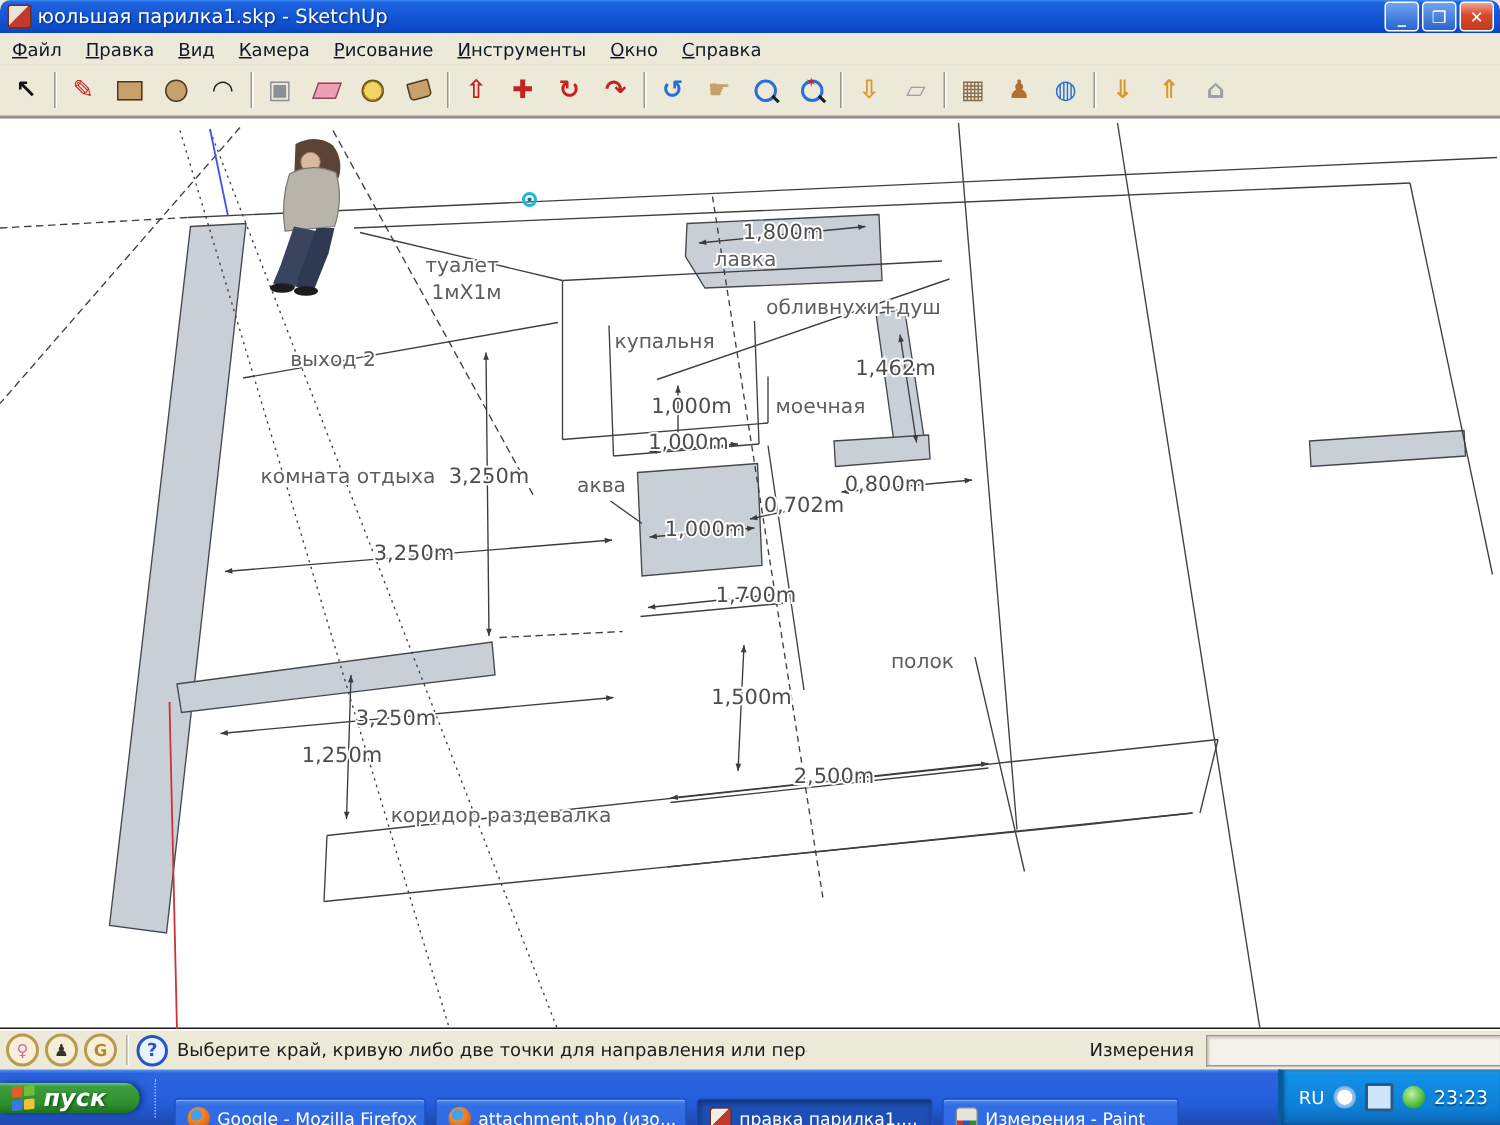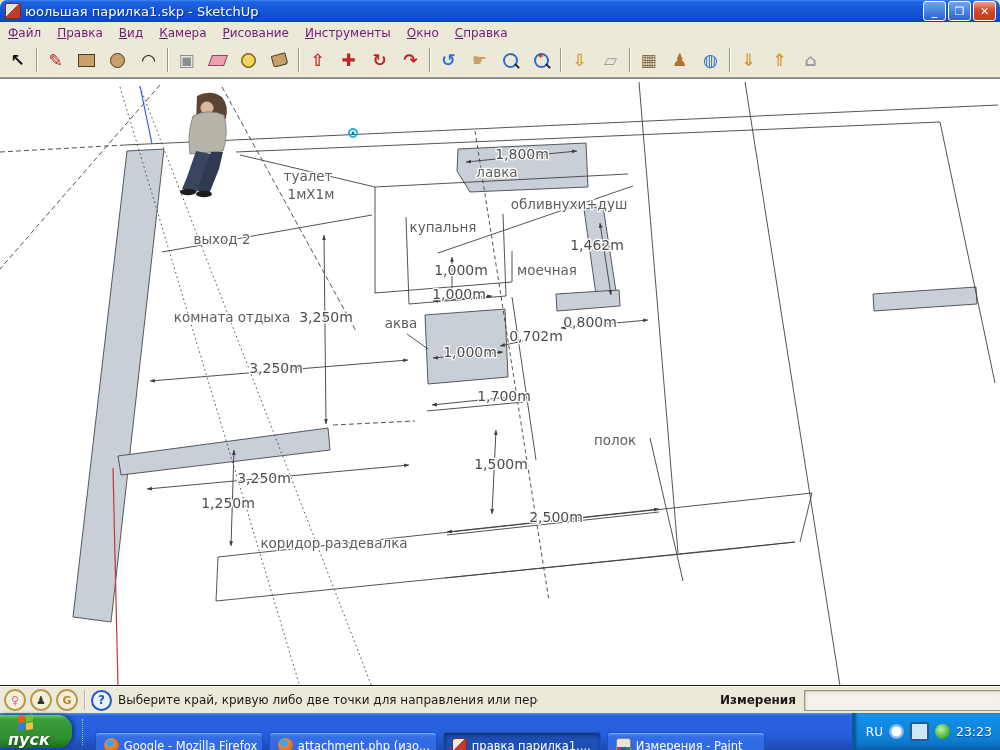--- a/index.html
+++ b/index.html
@@ -14,21 +14,21 @@
     border:1px solid #7a2a1e;border-radius:2px;flex:0 0 auto;}
   #title-text{font-size:13px;font-weight:normal;text-shadow:1px 1px 1px #09357e;white-space:nowrap;}
   #title-buttons{margin-left:auto;display:flex;gap:2px;padding-right:4px;}
   .tbtn{width:21px;height:18px;border-radius:3px;border:1px solid #fff;
     display:flex;align-items:center;justify-content:center;font-size:11px;color:#fff;font-weight:bold;
     background:linear-gradient(180deg,#6ea5f0,#2a63cf);}
   .tbtn.close{background:linear-gradient(180deg,#f2a38c,#d8492a 45%,#c23a1d);}
 
   
   #menubar{position:absolute;left:0;top:22px;width:1000px;height:21px;background:#ece9d8;
-    border-bottom:1px solid #d8d4c4;display:flex;align-items:center;font-size:12px;color:#701a75;}
+    border-bottom:1px solid #d8d4c4;display:flex;align-items:center;font-size:12px;color:#0f172a;}
   .menu-item{padding:3px 8px;cursor:default;}
   .menu-item u{text-decoration:underline;}
 
   
   #toolbar{position:absolute;left:0;top:43px;width:1000px;height:35px;background:#ece9d8;
     border-bottom:1px solid #9a968a;display:flex;align-items:center;padding-left:2px;box-sizing:border-box;}
   .tool{width:29px;height:29px;display:flex;align-items:center;justify-content:center;
     font-size:17px;font-weight:bold;border:1px solid transparent;border-radius:2px;flex:0 0 auto;}
   .tsep{width:1px;height:24px;background:#9a968a;margin:0 3px;flex:0 0 auto;box-shadow:1px 0 0 #fff;}
   .shape{display:inline-block;}
@@ -52,32 +52,32 @@
 
   
   #statusbar{position:absolute;left:0;top:686px;width:1000px;height:27px;background:#ece9d8;
     border-top:1px solid #fff;display:flex;align-items:center;font-size:12px;color:#1a1a1a;box-sizing:border-box;}
   .scirc{width:18px;height:18px;border-radius:50%;border:2px solid #b89a50;background:#f6efd8;
     display:flex;align-items:center;justify-content:center;font-size:11px;font-weight:bold;margin-left:4px;flex:0 0 auto;}
   .ssep{width:1px;height:20px;background:#b4b0a0;margin:0 6px;box-shadow:1px 0 0 #fff;flex:0 0 auto;}
   #help-circ{width:17px;height:17px;border-radius:50%;border:2px solid #2457c5;color:#2457c5;background:#eaf2ff;
     display:flex;align-items:center;justify-content:center;font-size:12px;font-weight:bold;margin-right:6px;flex:0 0 auto;}
   #status-hint{white-space:nowrap;overflow:hidden;max-width:420px;}
-  #measure-label{margin-left:auto;padding-right:8px;white-space:nowrap;font-weight:bold;}
+  #measure-label{margin-left:auto;padding-right:8px;white-space:nowrap;}
   #measure-box{width:195px;height:19px;background:#f4f2ea;border:1px solid #9a968a;
     border-right:none;box-shadow:inset 1px 1px 2px #c9c5b5;flex:0 0 auto;}
 
   
   #taskbar{position:absolute;left:0;top:713px;width:1000px;height:37px;
     background:linear-gradient(180deg,#5a93f0 0%,#2a64dd 7%,#245edc 60%,#1d49ae 100%);
     display:flex;align-items:center;}
-  #startbtn{height:33px;padding:0 22px 0 8px;margin-right:10px;border-radius:0 14px 14px 0;
+  #startbtn{height:20px;padding:0 22px 0 8px;margin-right:10px;border-radius:0 14px 14px 0;
     background:linear-gradient(180deg,#6fca6f 0%,#3c9e3c 12%,#2f8f2f 70%,#1d701d 100%);
     display:flex;align-items:center;color:#fff;font-size:16px;font-weight:bold;font-style:italic;
-    text-shadow:1px 1px 2px #145014;box-shadow:2px 0 4px #12327e;flex-direction:column;}
+    text-shadow:1px 1px 2px #145014;box-shadow:2px 0 4px #12327e;}
   #startflag{width:16px;height:16px;margin-right:5px;display:grid;grid-template-columns:7px 7px;gap:1px;transform:skewY(-6deg);}
   #startflag i{height:7px;border-radius:1px;}
   .task{height:26px;margin-right:6px;padding:0 8px;min-width:140px;max-width:150px;border-radius:3px;
     border:1px solid #1b50c0;display:flex;align-items:center;font-size:11.5px;color:#fff;white-space:nowrap;
     overflow:hidden;background:linear-gradient(180deg,#4b8cf5,#336ee6 15%,#2f68e0 85%,#2a5ed0);box-shadow:inset 0 1px 0 #7cabf7;}
   .task.active{background:#1e4fb4;box-shadow:inset 1px 2px 4px #10306e;}
   .app-ic{width:15px;height:15px;margin-right:5px;flex:0 0 auto;border-radius:3px;}
   .app-firefox{background:radial-gradient(circle at 40% 35%,#4aa0e8 0 28%,#f08a24 30%,#d1571d 85%);border-radius:50%;}
   .app-sketchup{background:linear-gradient(135deg,#f2efe6 45%,#c23a2a 46%);border:1px solid #7a2a1e;box-sizing:border-box;}
   .app-paint{background:#e8e4da;border:1px solid #888;box-sizing:border-box;

